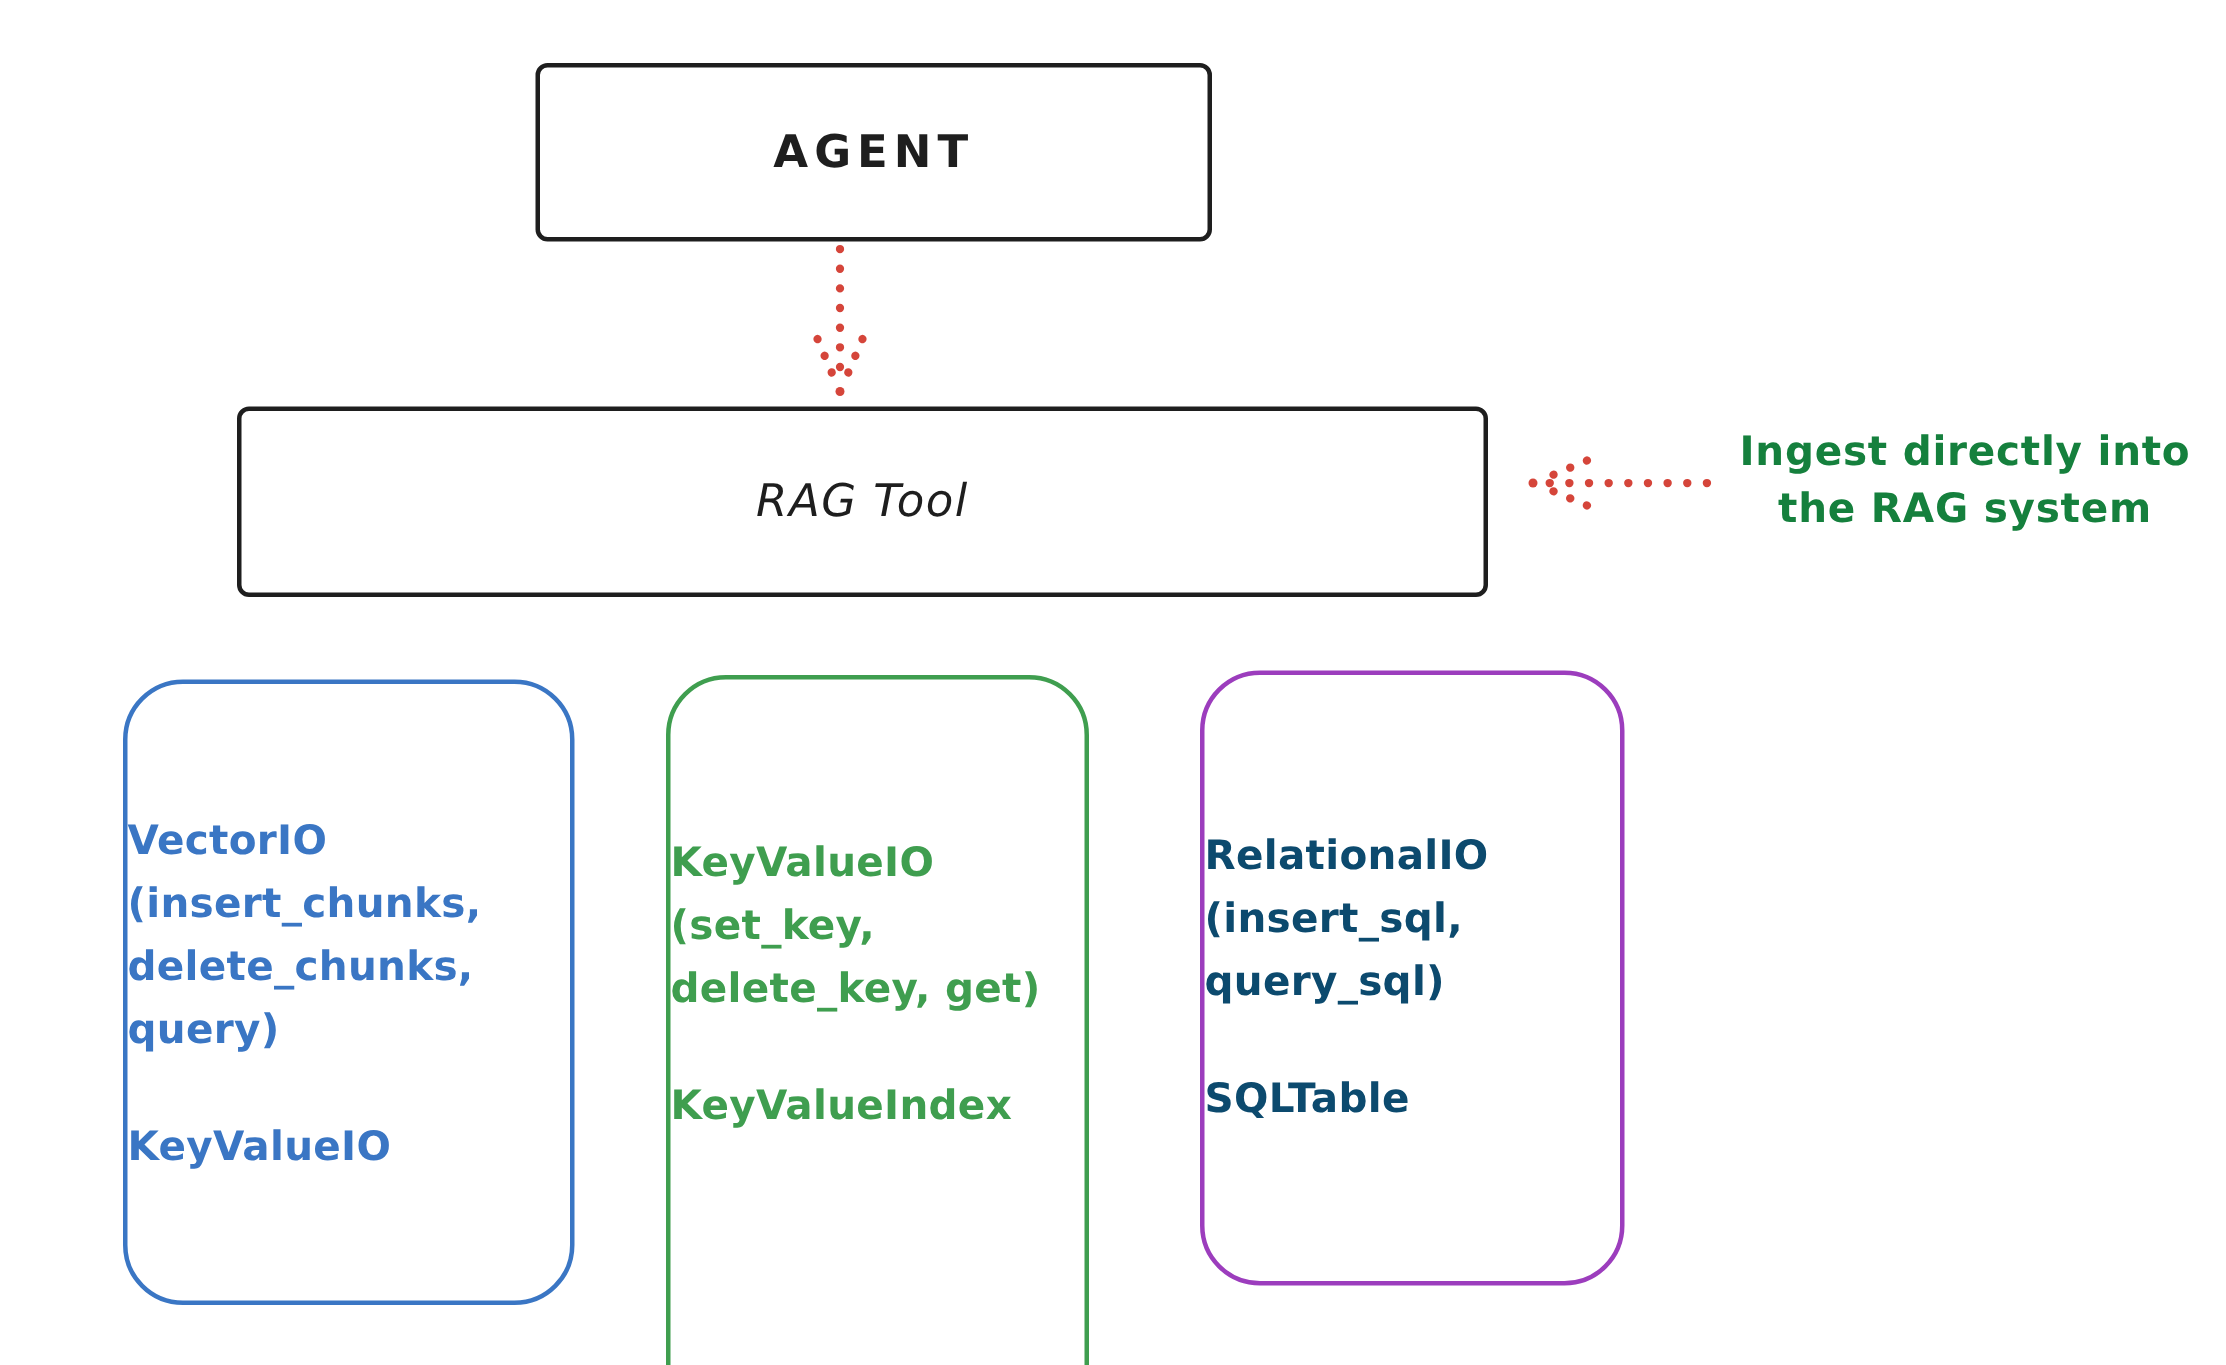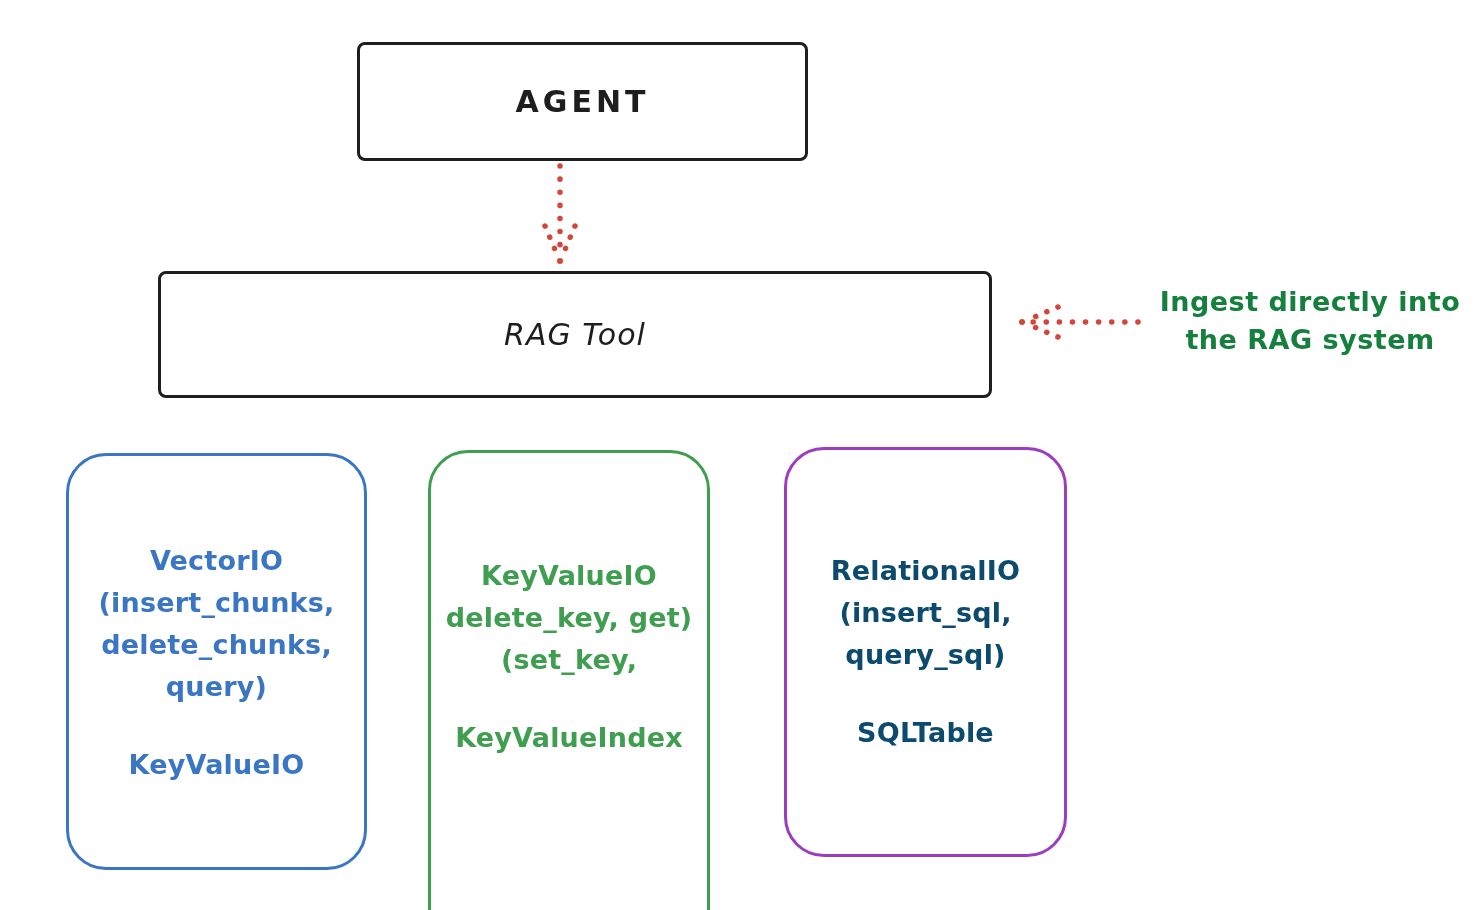--- a/index.html
+++ b/index.html
@@ -49,25 +49,26 @@
     letter-spacing: 0.5px;
   }
 
   
   .card {
     position: absolute;
     border: 3.5px solid;
     border-radius: 40px;
     background: #ffffff;
     box-sizing: border-box;
-    text-align: center;
+    text-align: left;
     font-size: 27px;
     font-weight: 600;
     line-height: 42px;
     letter-spacing: 0.2px;
+    margin-left: 16px;
   }
   .card-vector {
     left: 66px; top: 453px; width: 301px; height: 417px;
     color: #3a76c4; border-color: #3a76c4;
     padding-top: 84px;
   }
   .card-keyvalue {
     left: 428px; top: 450px; width: 282px; height: 507px;
     color: #3f9e4f; border-color: #3f9e4f;
     padding-top: 102px;
@@ -118,22 +119,22 @@
   <div class="card card-vector">
     <div>VectorIO</div>
     <div>(insert_chunks,</div>
     <div>delete_chunks,</div>
     <div>query)</div>
     <div class="index-label">KeyValueIO</div>
   </div>
 
   <div class="card card-keyvalue">
     <div>KeyValueIO</div>
+    <div>(set_key,</div>
     <div>delete_key, get)</div>
-    <div>(set_key,</div>
     <div class="index-label">KeyValueIndex</div>
   </div>
 
   <div class="card card-relational">
     <div>RelationalIO</div>
     <div>(insert_sql,</div>
     <div>query_sql)</div>
     <div class="index-label">SQLTable</div>
   </div>
 

